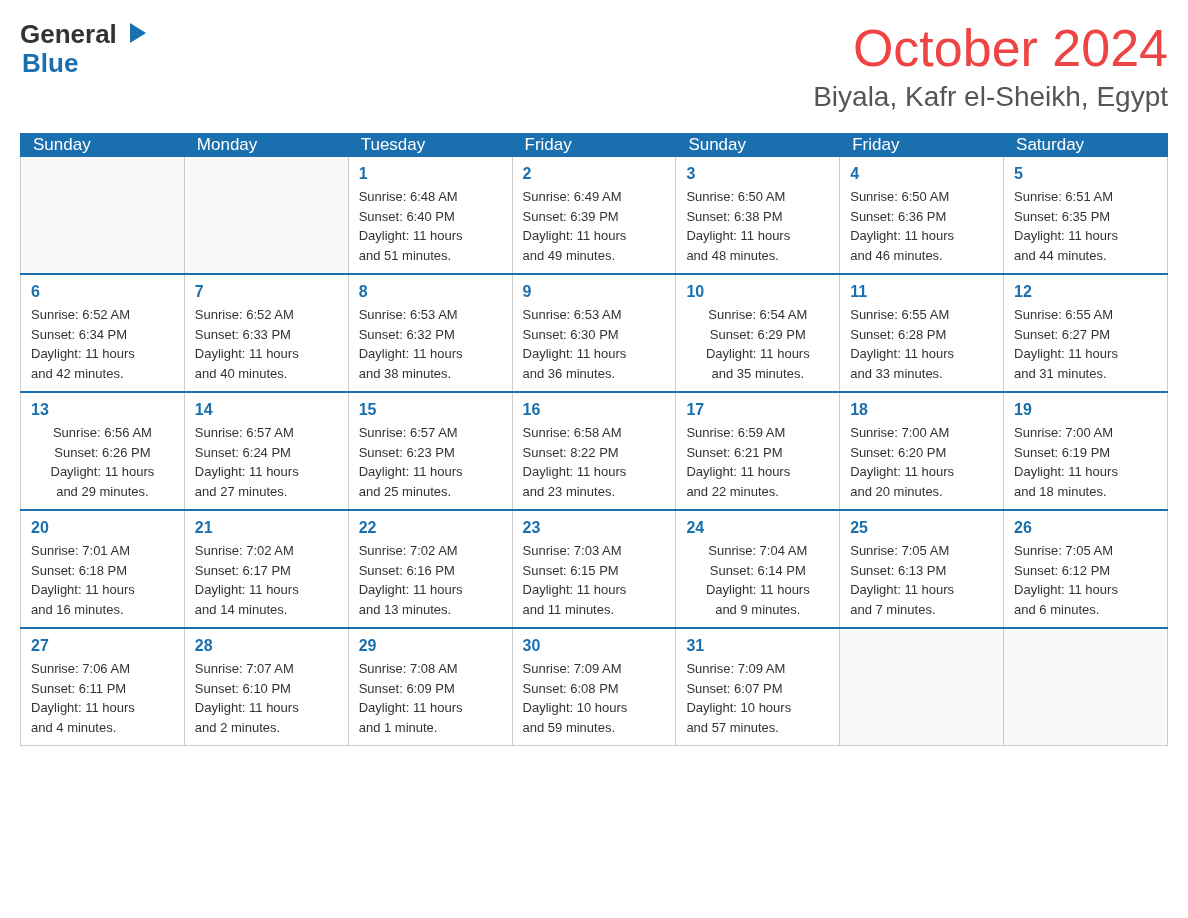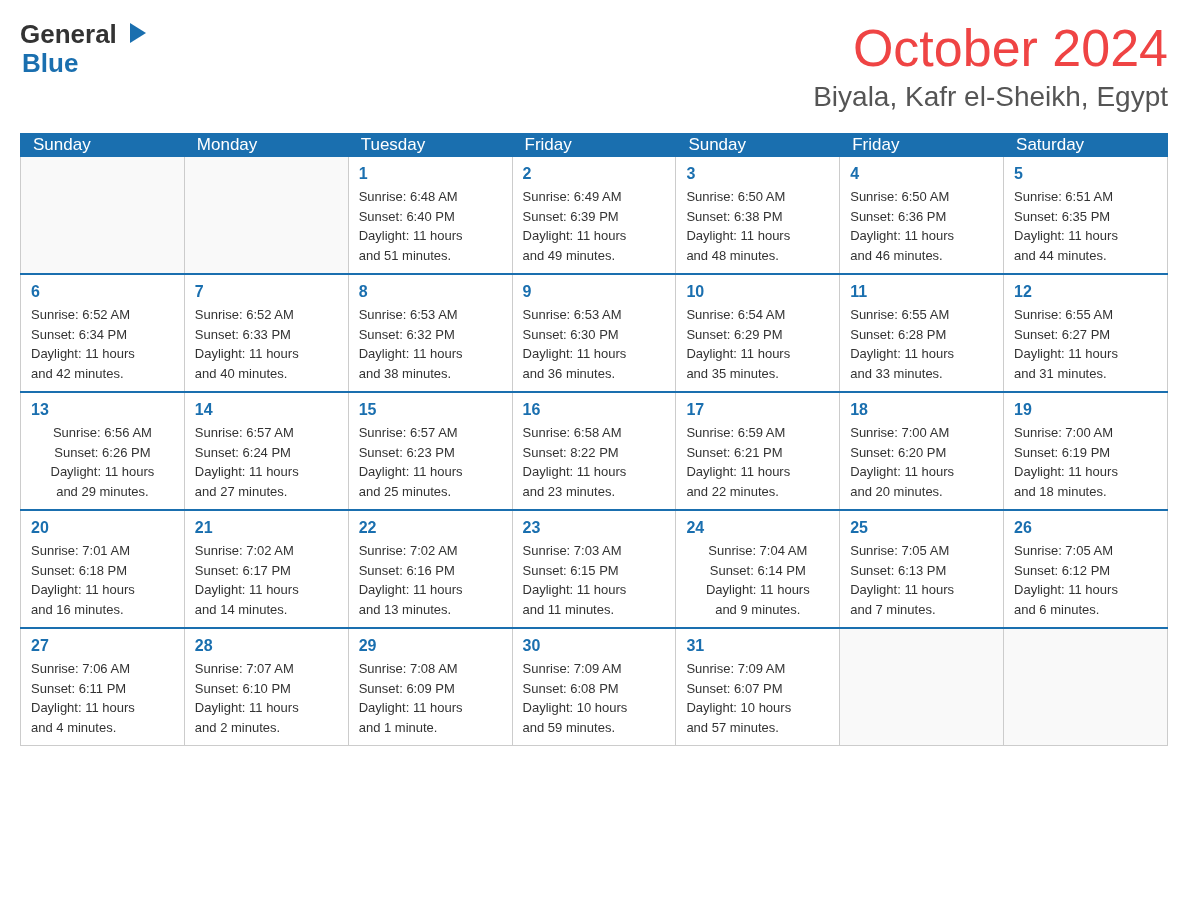--- a/index.html
+++ b/index.html
@@ -195,21 +195,21 @@
         </td>
         <td>
           <span class="day-num">9</span>
           <div class="day-info" style="white-space: pre-line;">Sunrise: 6:53 AM
 Sunset: 6:30 PM
 Daylight: 11 hours
 and 36 minutes.</div>
         </td>
         <td>
           <span class="day-num">10</span>
-          <div class="day-info" style="white-space: pre-line;">Sunrise: 6:54 AM
+          <div class="day-info" style="white-space: pre-line; text-align: center;">Sunrise: 6:54 AM
 Sunset: 6:29 PM
 Daylight: 11 hours
 and 35 minutes.</div>
         </td>
         <td>
           <span class="day-num">11</span>
           <div class="day-info" style="white-space: pre-line;">Sunrise: 6:55 AM
 Sunset: 6:28 PM
 Daylight: 11 hours
 and 33 minutes.</div>

